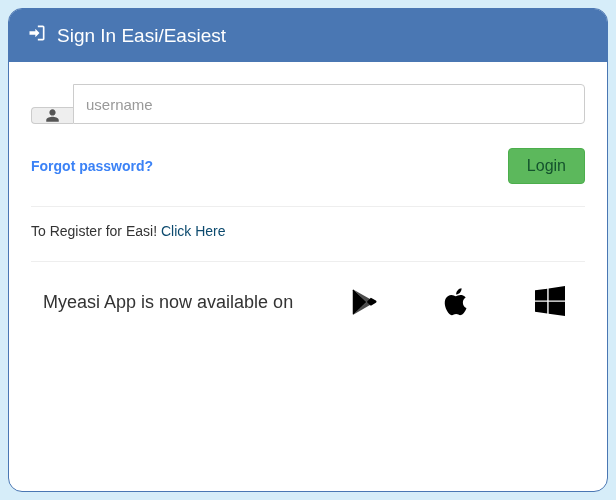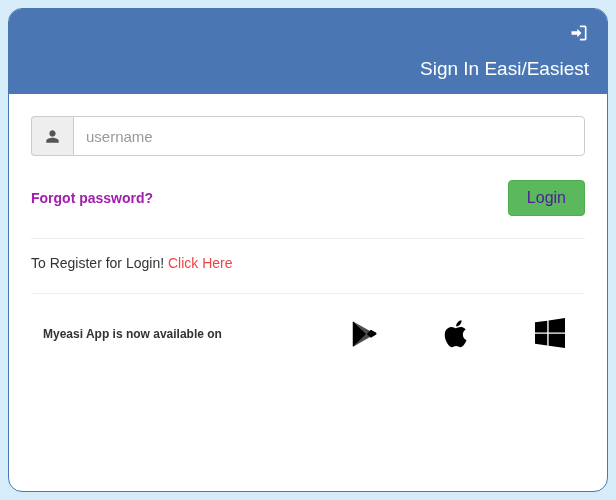--- a/index.html
+++ b/index.html
@@ -19,32 +19,32 @@
       display: flex;
       flex-direction: column;
     }
     .card-header {
       background: #4a77b3;
       color: #fff;
       padding: 14px 18px;
       font-size: 19px;
       font-weight: 400;
       display: flex;
-      align-items: flex-end;
+      align-items: center;
       gap: 10px;
-      flex-direction: column;
     }
     .card-body {
       padding: 22px 22px 14px 22px;
       flex: 1;
       color: #333;
     }
     .input-group {
       display: flex;
       margin-bottom: 28px;
+      align-items: flex-end;
     }
     .input-addon {
       width: 42px;
       background: #eee;
       border: 1px solid #ccc;
       border-right: none;
       border-radius: 4px 0 0 4px;
       display: flex;
       align-items: center;
       justify-content: center;
@@ -61,37 +61,37 @@
       outline: none;
     }
     .input-field::placeholder { color: #999; }
     .row-actions {
       display: flex;
       justify-content: space-between;
       align-items: center;
       margin-top: -4px;
     }
     .link {
-      color: #a21caf;
+      color: #3b82f6;
       font-weight: 600;
       font-size: 14px;
       text-decoration: none;
       cursor: pointer;
     }
     .link-plain {
-      color: #ef4444;
+      color: #0c4a6e;
       font-weight: 400;
       font-size: 14px;
       text-decoration: none;
       cursor: pointer;
     }
     .btn-login {
       background: #5cb85c;
       border: 1px solid #4cae4c;
-      color: #4c1d95;
+      color: #14532d;
       font-size: 16px;
       padding: 8px 18px;
       border-radius: 4px;
       cursor: pointer;
     }
     hr.sep {
       border: none;
       border-top: 1px solid #eee;
       margin: 22px 0 16px 0;
     }
@@ -99,22 +99,22 @@
       font-size: 14px;
       color: #333;
       margin-bottom: 16px;
     }
     .app-row {
       display: flex;
       align-items: center;
       padding-top: 8px;
     }
     .app-text {
-      font-weight: 700;
-      font-size: 12px;
+      font-weight: 400;
+      font-size: 18px;
       margin-left: 12px;
       flex: 0 0 auto;
     }
     .app-icons {
       display: flex;
       gap: 64px;
       margin-left: auto;
       margin-right: 20px;
     }
     .app-icons svg { display: block; }
@@ -147,21 +147,21 @@
 
 
     <div class="row-actions">
       <a class="link">Forgot password?</a>
       <button class="btn-login">Login</button>
     </div>
 
     <hr class="sep">
 
     <div class="reg-line">
-      <span>To Register for Login! </span><a class="link-plain">Click Here</a>
+      <span>To Register for Easi! </span><a class="link-plain">Click Here</a>
     </div>
 
 
     <hr class="sep">
 
     <div class="app-row">
       <span class="app-text">Myeasi App is now available on</span>
       <div class="app-icons">
         <span>
           <svg width="30" height="32" viewBox="0 0 24 24" fill="#000">

